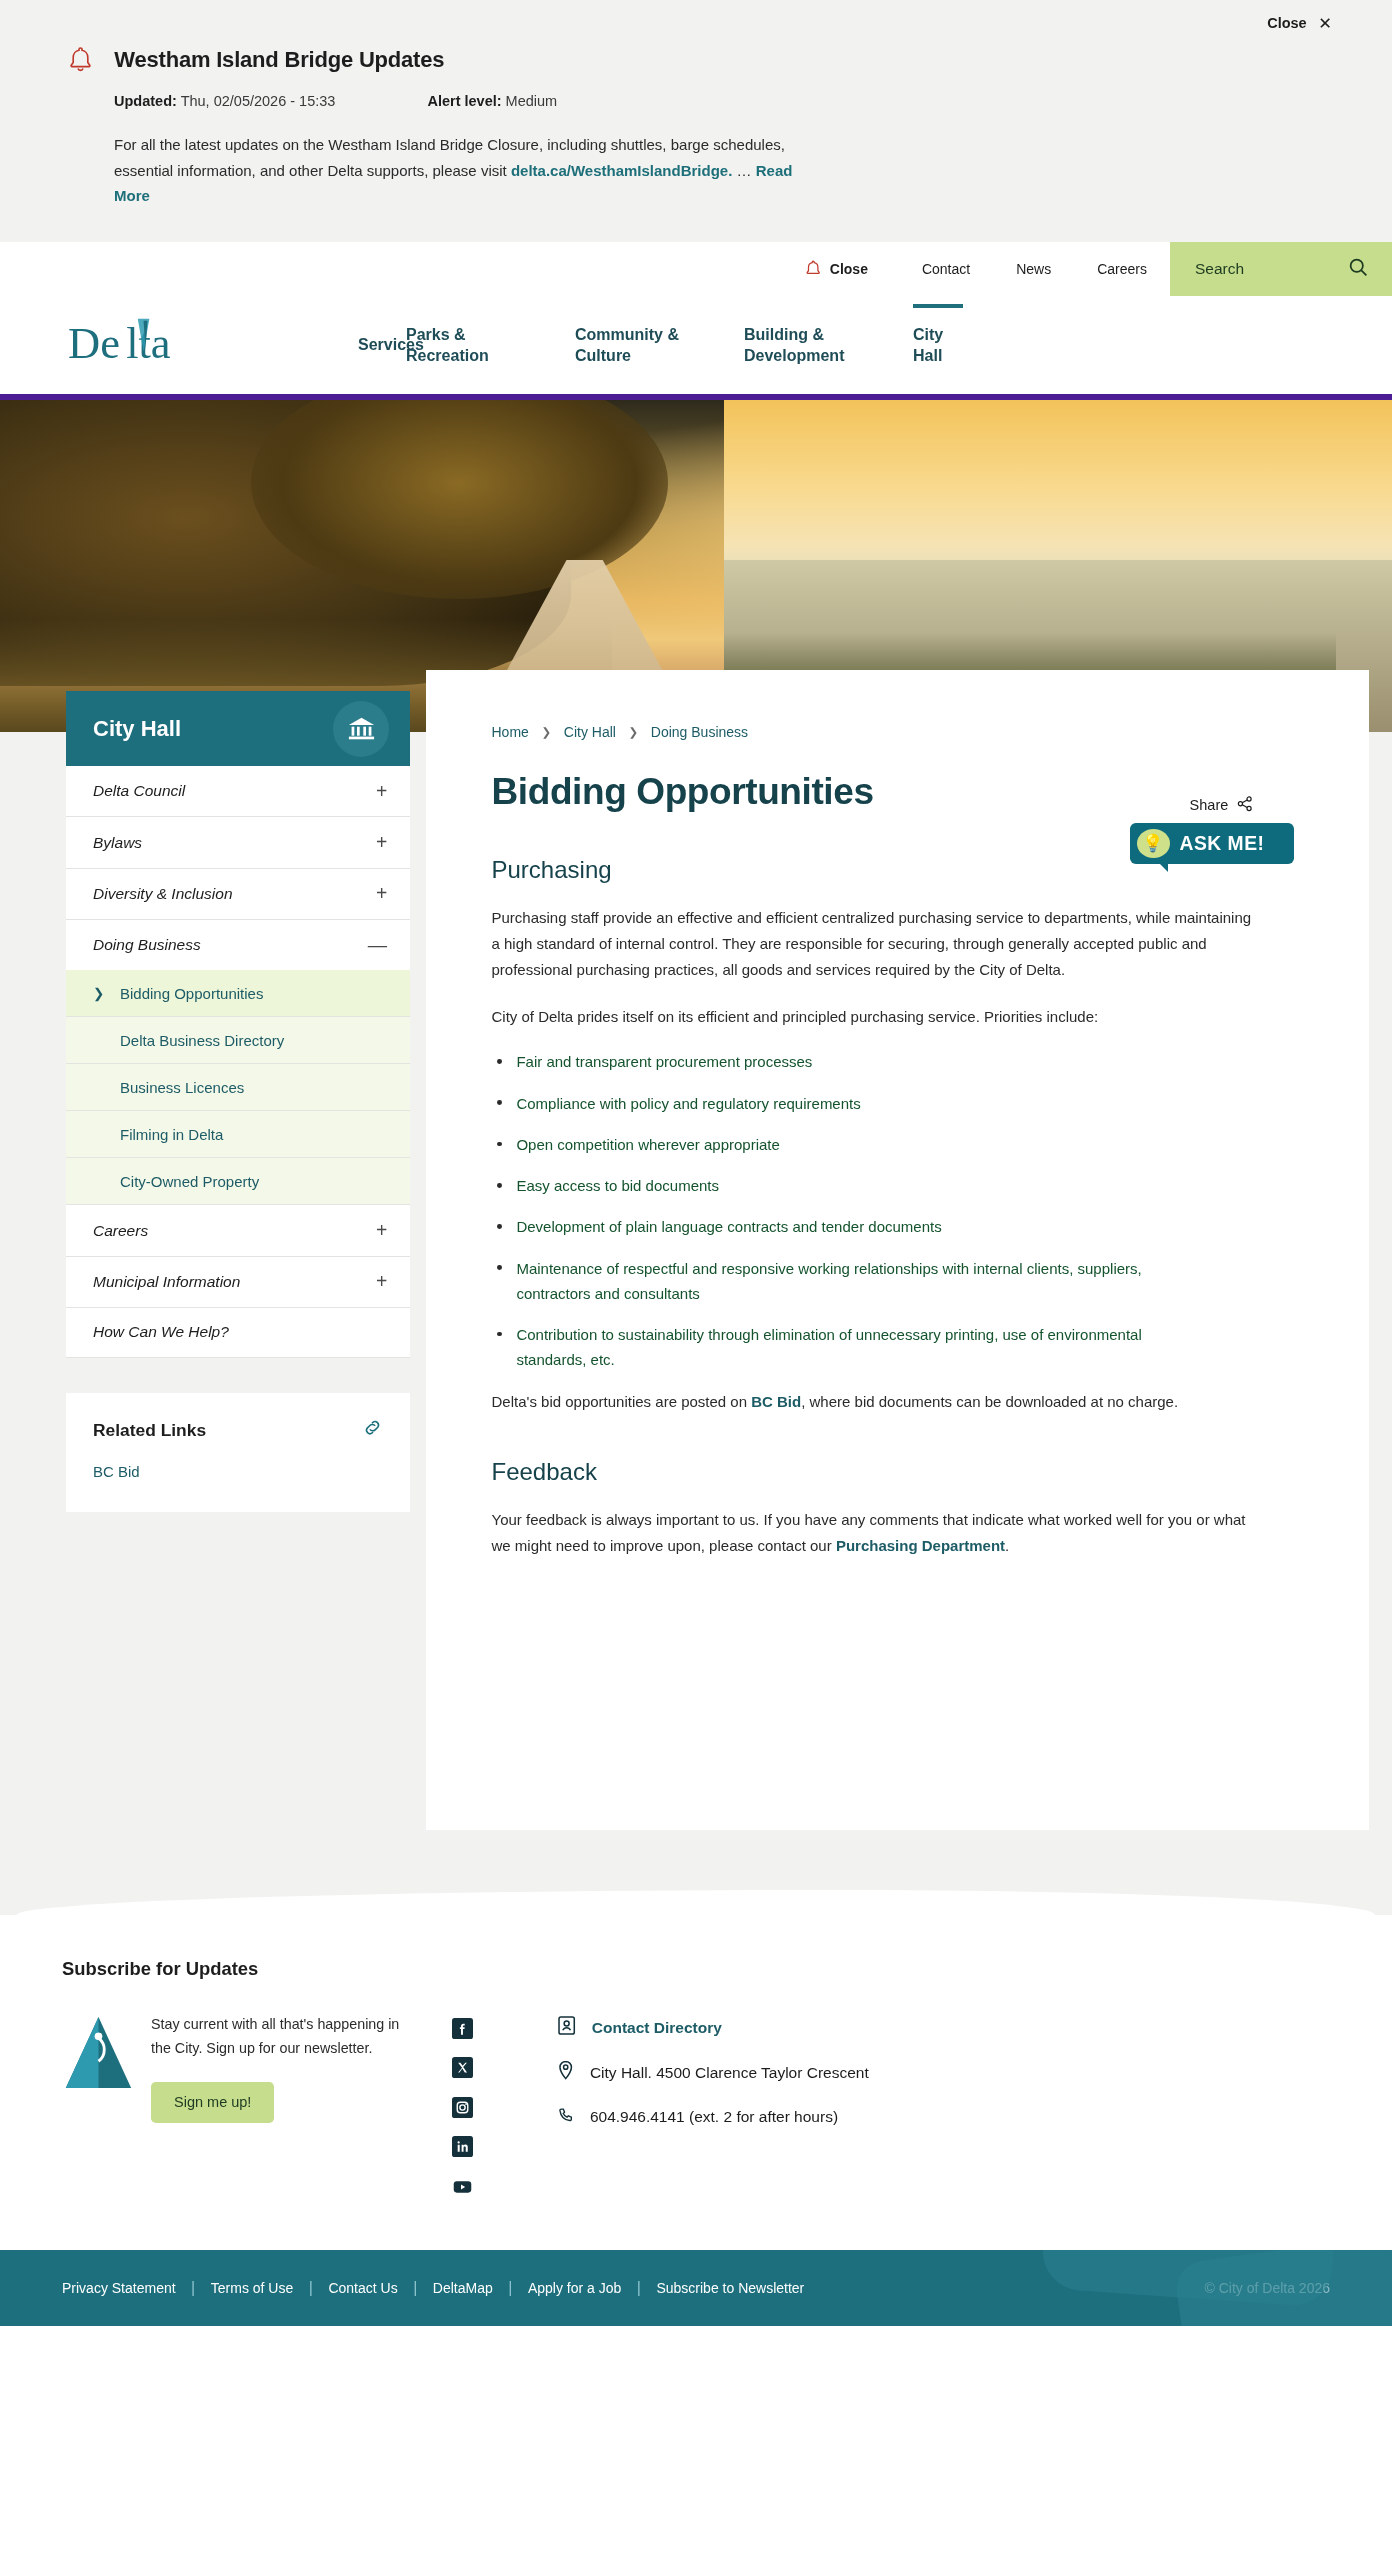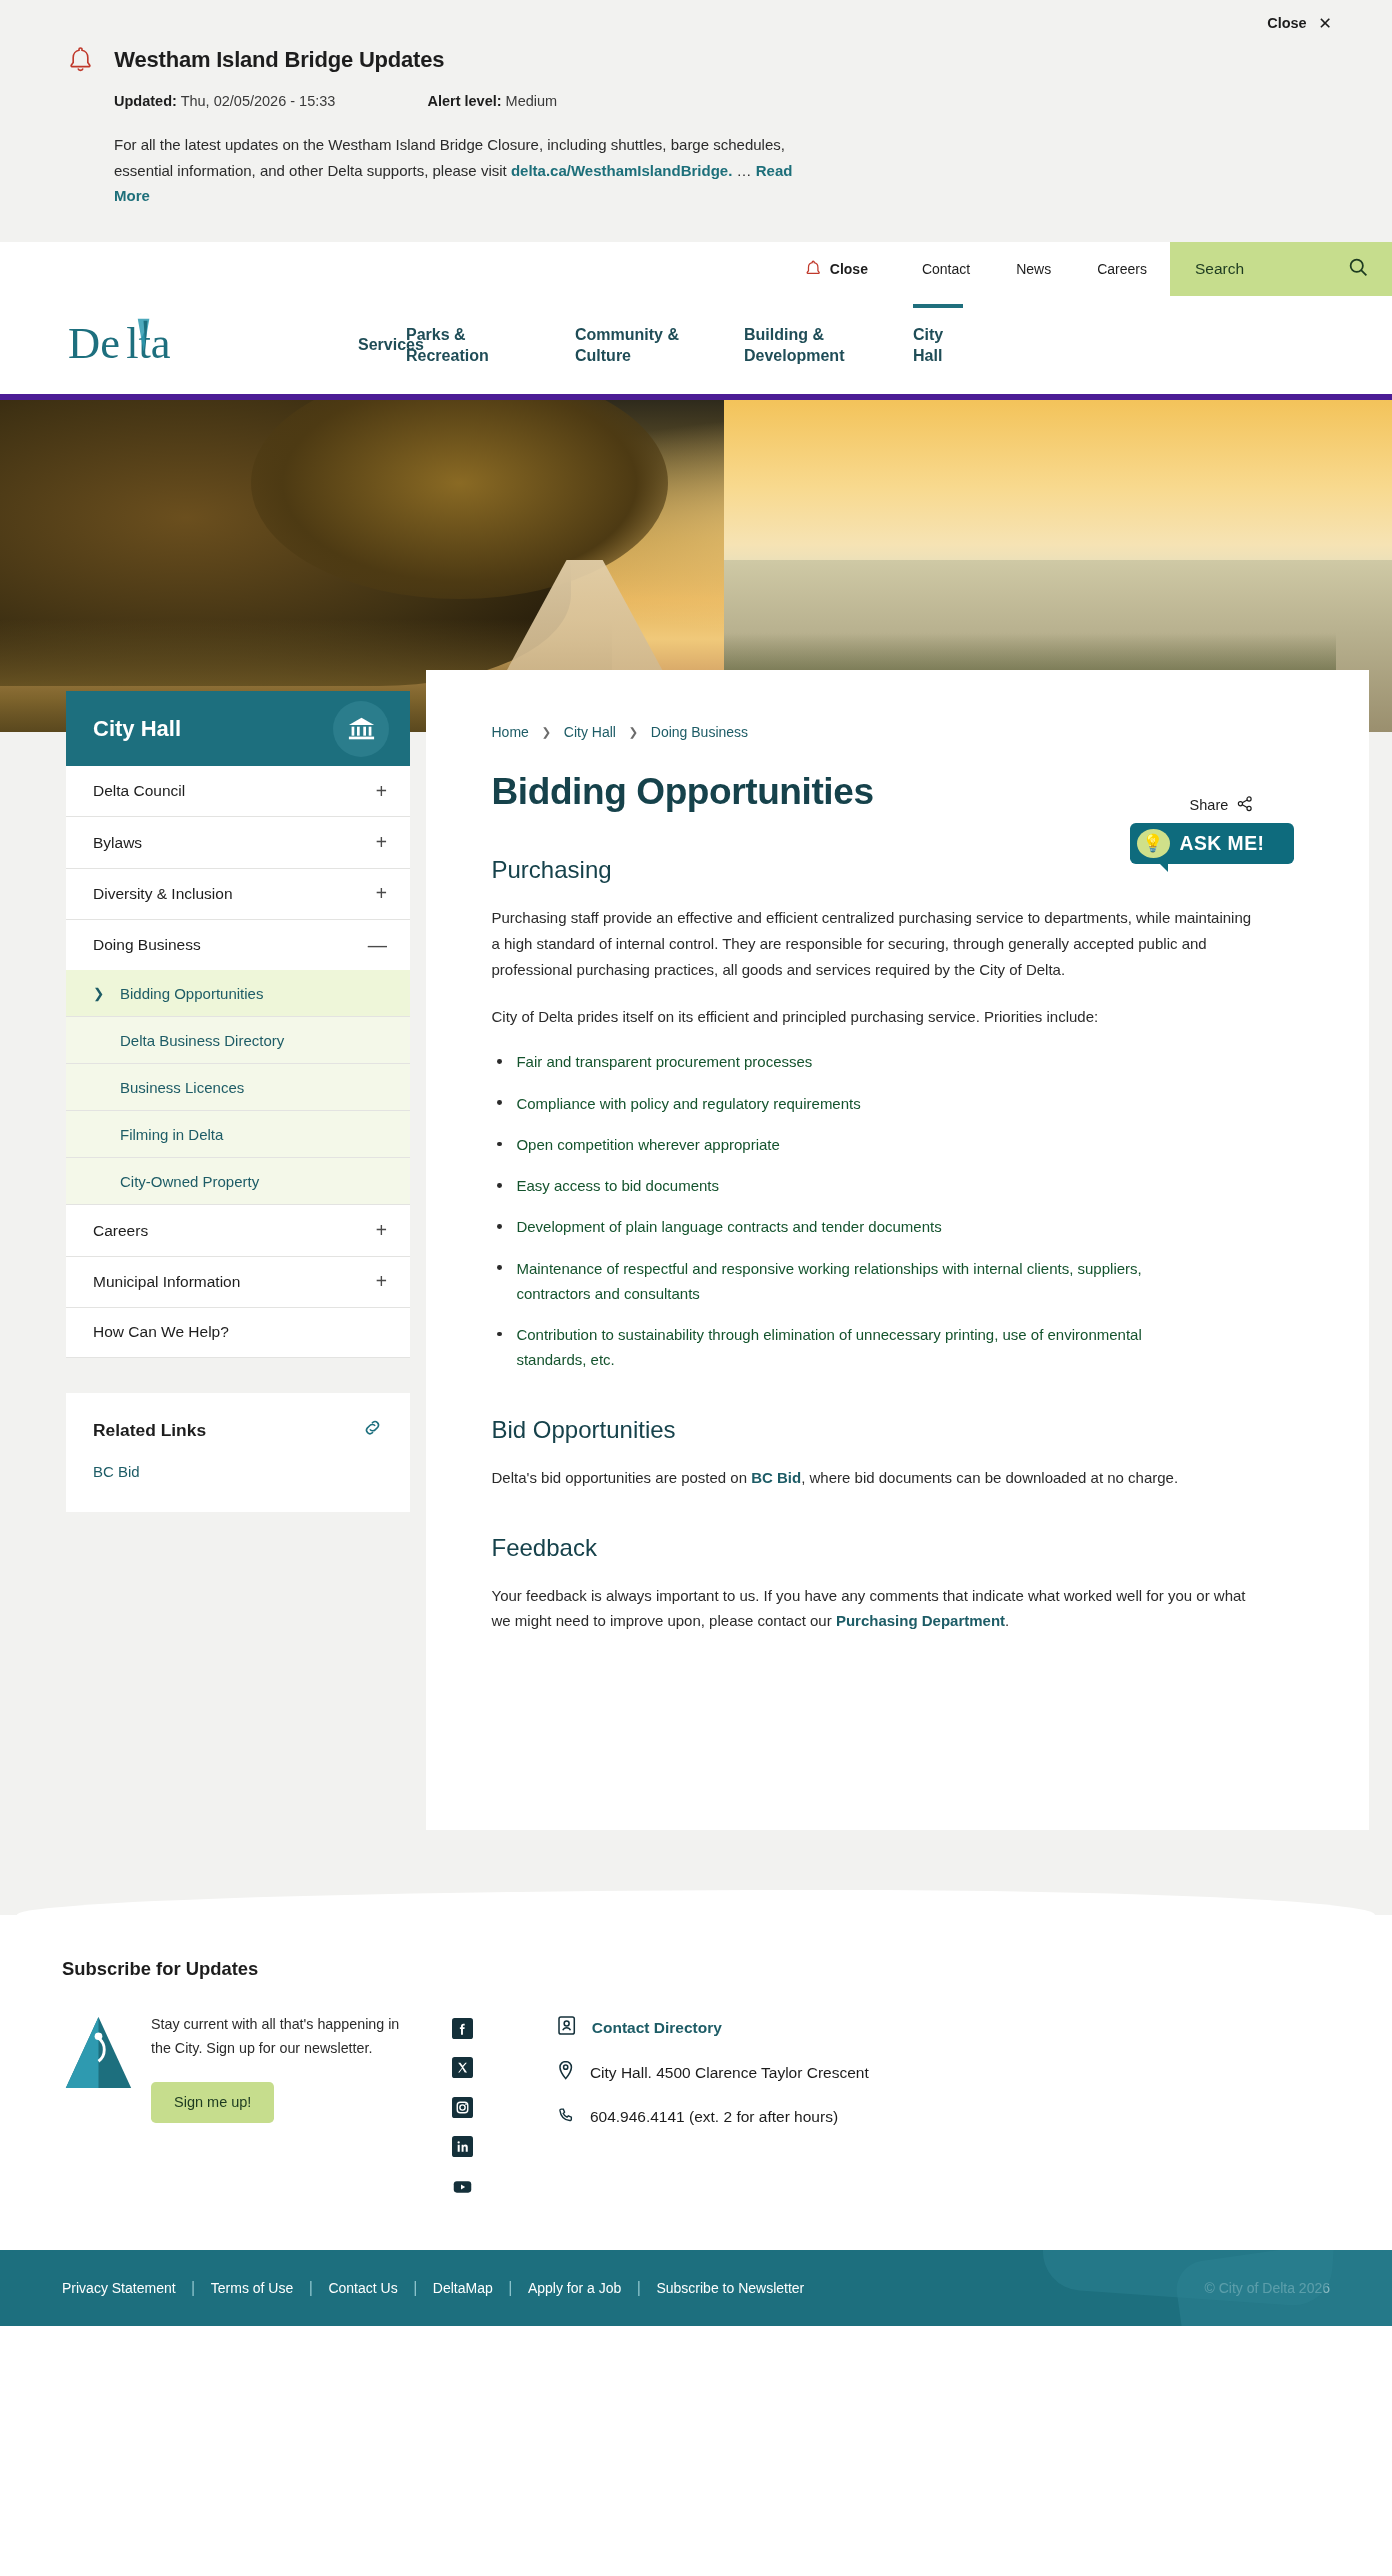--- a/index.html
+++ b/index.html
@@ -158,20 +158,21 @@
     width: 56px; height: 56px; border-radius: 50%;
     background: #2b7d8c; display: flex; align-items: center; justify-content: center;
   }
   .side-list { background: #fff; }
   .side-item {
     display: flex; align-items: center; justify-content: space-between;
     padding: 15.5px 23px 15.5px 27px;
     border-bottom: 1px solid #e3e3e1;
     font-size: 15.5px; color: #1d1d1d;
     cursor: pointer;
+    font-style: italic;
   }
   .side-item .plus { font-size: 19.3px; color: #4a4a4a; line-height: 1; }
   .side-item.open { border-bottom: none; }
   .side-sub { background: #fff; }
   .side-sub-item {
     padding: 14.5px 23px 14.5px 54px;
     border-bottom: 1px solid #e3e3e1;
     font-size: 15px; color: #1d5c66;
     position: relative; cursor: pointer;
   }
@@ -511,21 +512,20 @@
       <ul class="bullets">
         <li>Fair and transparent procurement processes</li>
         <li>Compliance with policy and regulatory requirements</li>
         <li>Open competition wherever appropriate</li>
         <li>Easy access to bid documents</li>
         <li>Development of plain language contracts and tender documents</li>
         <li>Maintenance of respectful and responsive working relationships with internal clients, suppliers, contractors and consultants</li>
         <li>Contribution to sustainability through elimination of unnecessary printing, use of environmental standards, etc.</li>
       </ul>
 
-      <h2 class="sec">Bid Opportunities</h2>
       <p class="body">
         <span>Delta's bid opportunities are posted on </span><a href="#">BC Bid</a><span>, where bid documents can be downloaded at no charge.</span>
       </p>
 
       <h2 class="sec">Feedback</h2>
       <p class="body">
         <span>Your feedback is always important to us. If you have any comments that indicate what worked well for you or what we might need to improve upon, please contact our </span><a href="#">Purchasing Department</a><span>.</span>
       </p>
     </div>
   </div>

